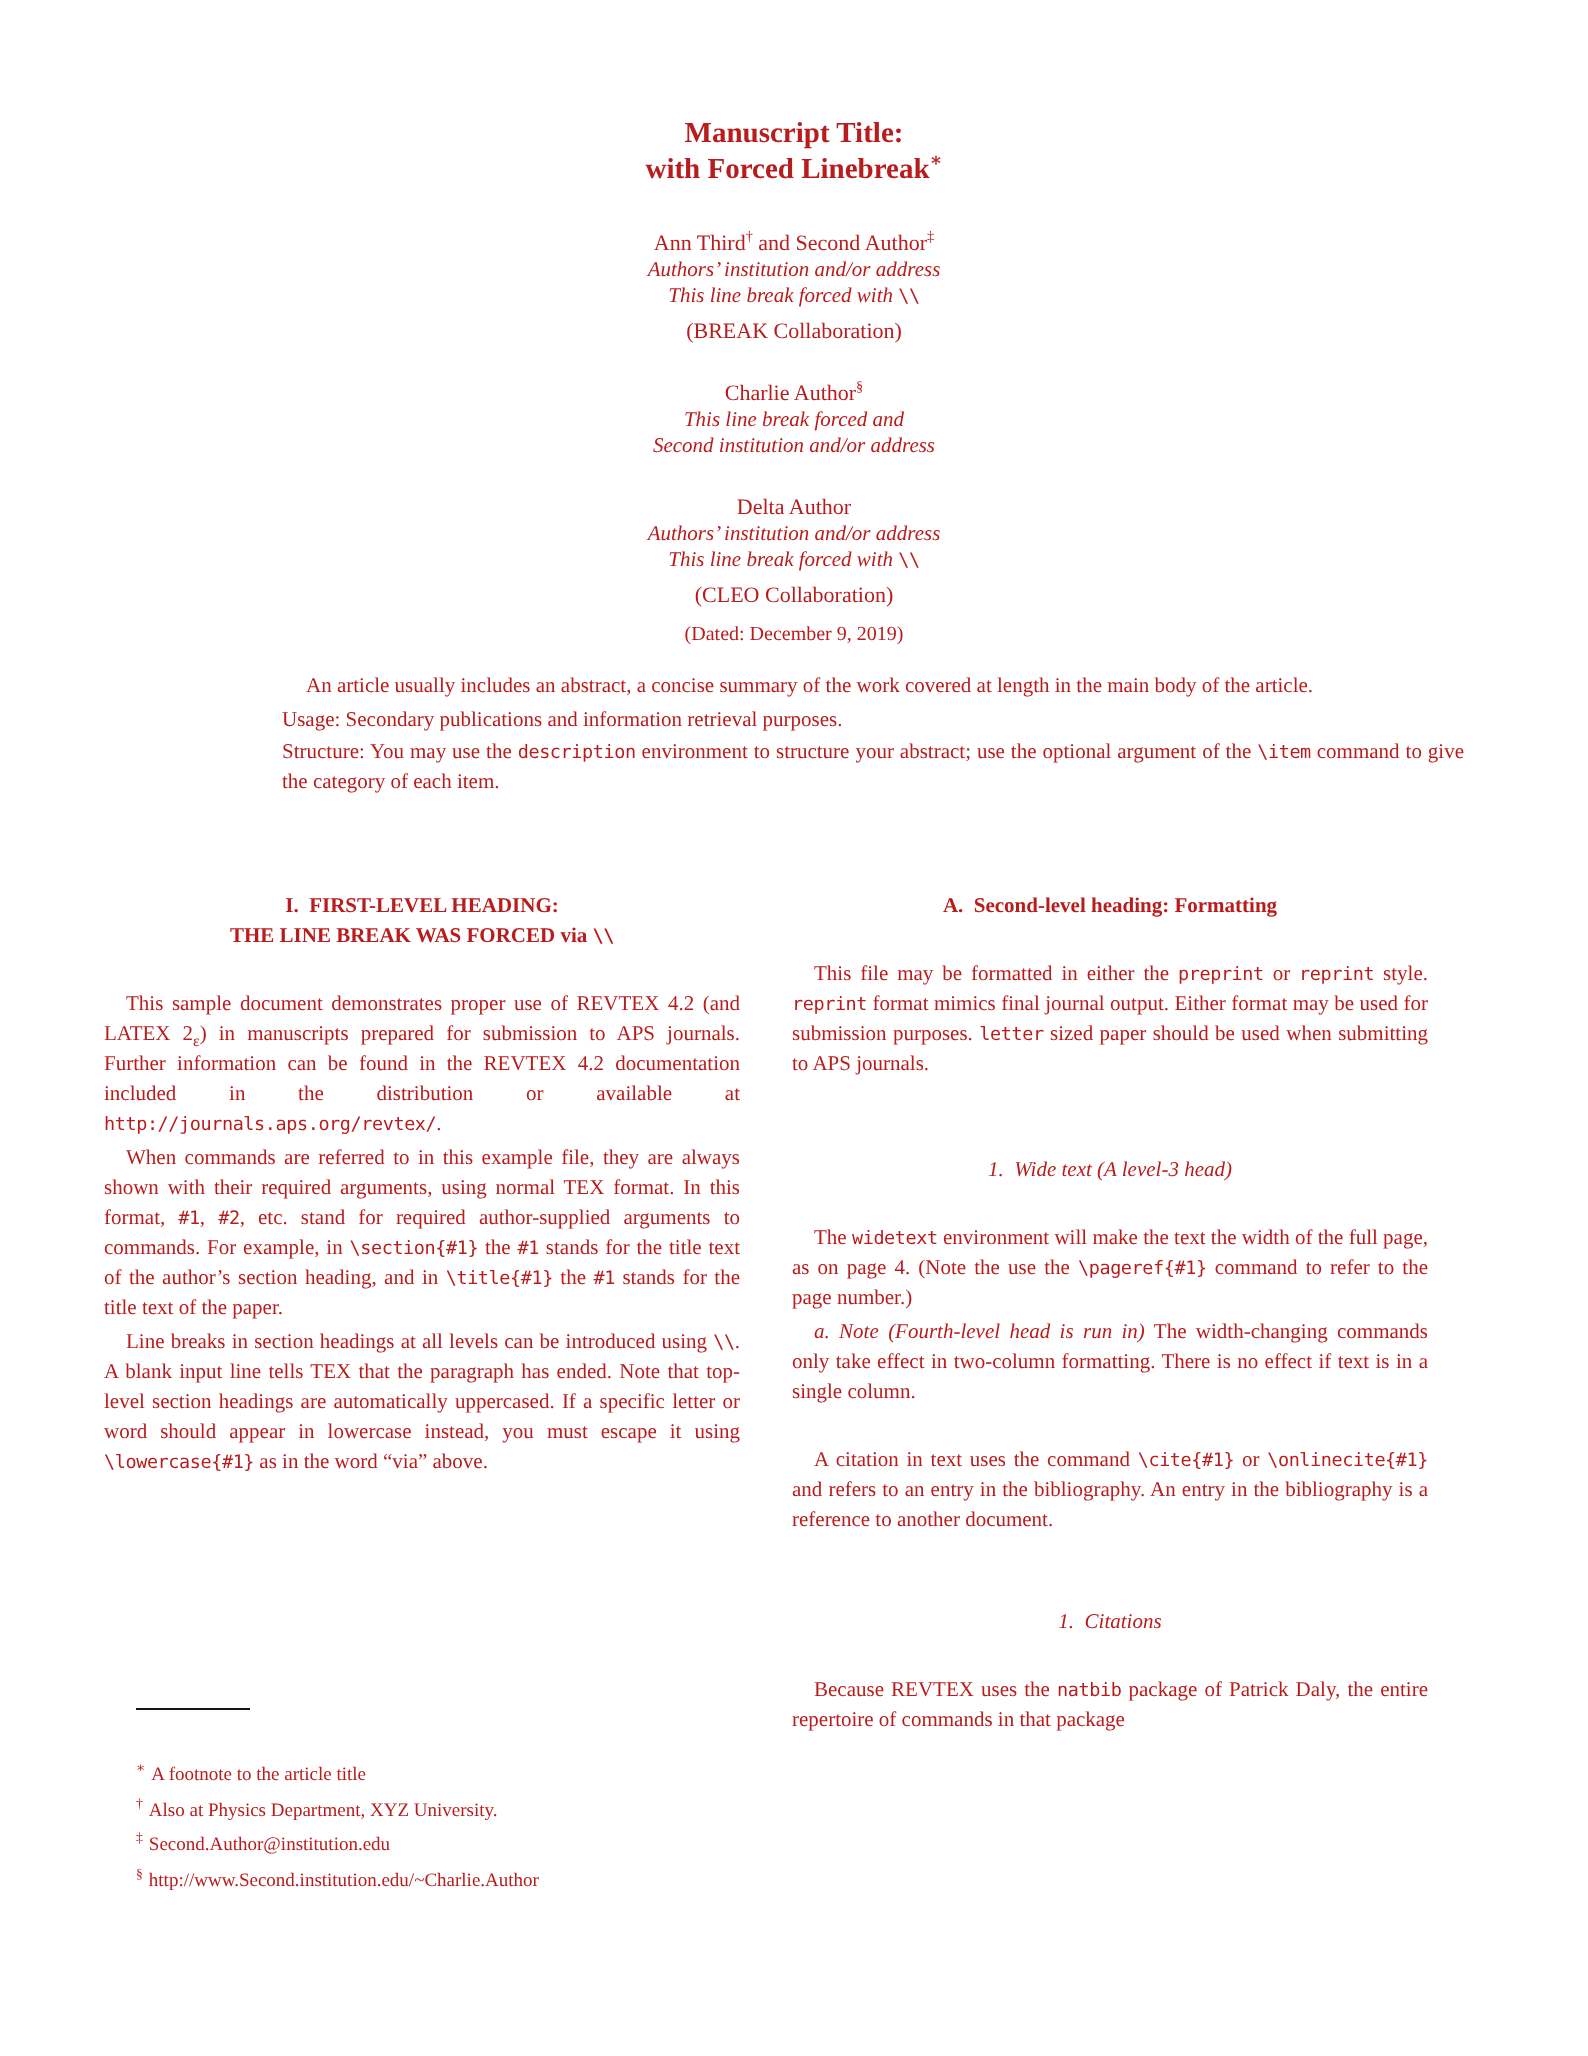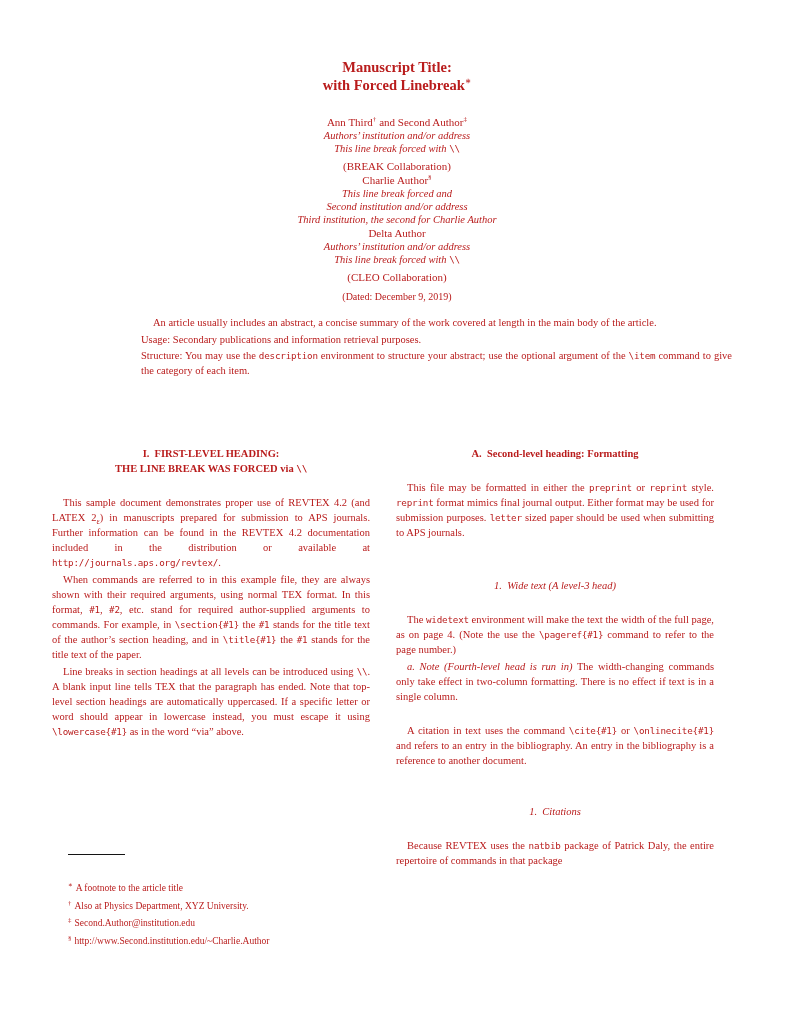--- a/index.html
+++ b/index.html
@@ -11,21 +11,21 @@
     margin: 0 auto;
     background: #ffffff;
     color: #b91c1c;
     font-family: "Liberation Serif", "DejaVu Serif", serif;
     overflow: hidden;
   }
 
   
   .header { padding-top: 58px; text-align: center; }
   .title { font-size: 14.5px; font-weight: bold; line-height: 18px; }
-  .author-group { }
+  .author-group { margin-top: 17px; }
   .author-group:first-of-type { margin-top: 21px; }
   .author-names { font-size: 11px; line-height: 14px; }
   .affiliation { font-size: 10.5px; font-style: italic; line-height: 13px; }
   .collaboration { font-size: 11px; line-height: 14px; margin-top: 4px; }
   .dated { font-size: 10px; line-height: 13px; margin-top: 6px; text-align: center; }
 
   
   .abstract {
     margin-left: 141px;
     width: 591px;
@@ -106,21 +106,20 @@
       <div class="author-names"><span>Ann Third</span><span class="seg-sup">†</span><span> and Second Author</span><span class="seg-sup">‡</span></div>
       <div class="affiliation">Authors’ institution and/or address</div>
       <div class="affiliation"><span>This line break forced with </span><span class="seg-code">\\</span></div>
       <div class="collaboration">(BREAK Collaboration)</div>
     </div>
 
     <div class="author-group">
       <div class="author-names"><span>Charlie Author</span><span class="seg-sup">§</span></div>
       <div class="affiliation">This line break forced and</div>
       <div class="affiliation">Second institution and/or address</div>
-      <div class="affiliation">Third institution, the second for Charlie Author</div>
     </div>
 
     <div class="author-group">
       <div class="author-names"><span>Delta Author</span></div>
       <div class="affiliation">Authors’ institution and/or address</div>
       <div class="affiliation"><span>This line break forced with </span><span class="seg-code">\\</span></div>
       <div class="collaboration">(CLEO Collaboration)</div>
     </div>
 
     <div class="dated">(Dated: December 9, 2019)</div>

